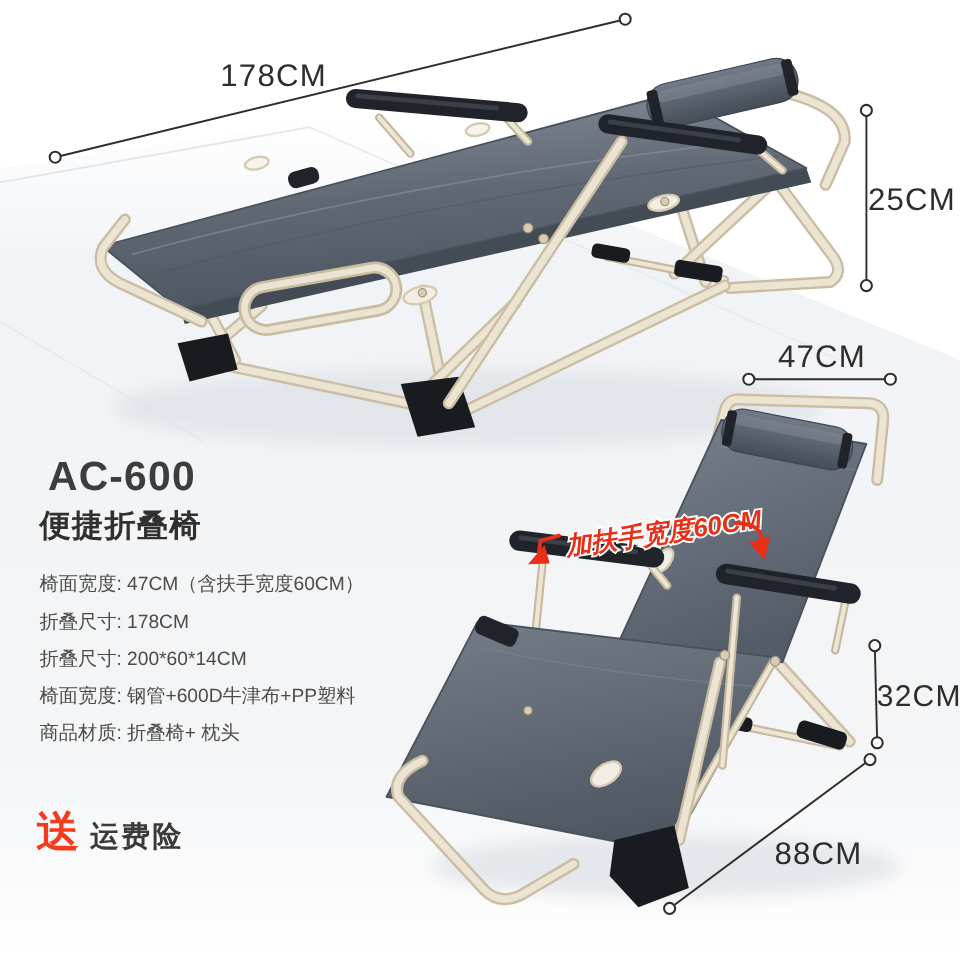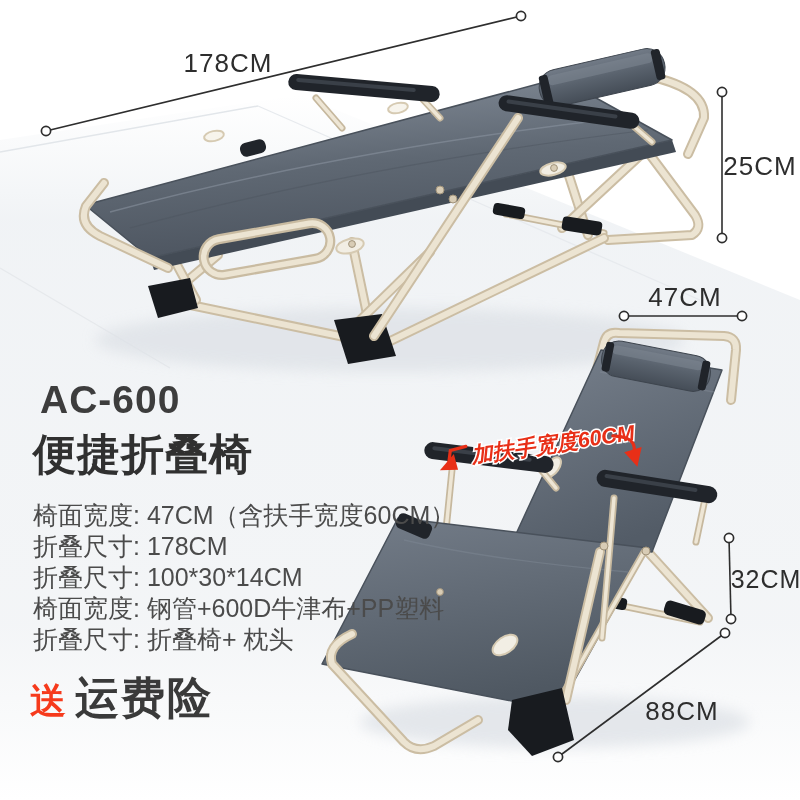--- a/index.html
+++ b/index.html
@@ -2,27 +2,27 @@
 <html><head>
 <meta charset="utf-8">
 <style>
   html,body{margin:0;padding:0;background:#fff;}
   #stage{
     position:relative;width:800px;height:800px;overflow:hidden;background:#ffffff;
     font-family:"Liberation Sans","DejaVu Sans",sans-serif;
   }
   #scene{position:absolute;left:0;top:0;}
   .info{position:absolute;left:33px;top:378px;width:380px;}
-  .model{font-size:39px;font-weight:700;color:#3d3d3d;letter-spacing:1px;margin-left:7px;}
-  .pname{font-size:43px;font-weight:700;color:#303030;margin-top:4px;letter-spacing:1px;}
+  .model{font-size:34px;font-weight:700;color:#3d3d3d;letter-spacing:1px;margin-left:7px;}
+  .pname{font-size:26px;font-weight:700;color:#303030;margin-top:4px;letter-spacing:1px;}
   .specs{margin-top:16px;}
-  .spec-line{font-size:25px;color:#4b4b4b;line-height:31px;white-space:nowrap;}
+  .spec-line{font-size:16px;color:#4b4b4b;line-height:31px;white-space:nowrap;}
   .promo{position:absolute;left:30px;top:669px;display:flex;align-items:baseline;}
   .promo-badge{font-size:36px;font-weight:700;color:#f63a1c;}
-  .promo-text{font-size:44px;font-weight:700;color:#3a3a3a;margin-left:9px;letter-spacing:2px;}
+  .promo-text{font-size:24px;font-weight:700;color:#3a3a3a;margin-left:9px;letter-spacing:2px;}
   
   .dim{stroke:#2e2e2e;stroke-width:1.6;fill:none;}
   .dimc{fill:#ffffff;stroke:#2e2e2e;stroke-width:1.7;}
   .dimt{fill:#2d2d2d;font-size:26px;letter-spacing:1px;}
   .tubeO{stroke:#cbbda3;stroke-width:10;fill:none;stroke-linecap:round;stroke-linejoin:round;}
   .tubeI{stroke:#ece4d2;stroke-width:6;fill:none;stroke-linecap:round;stroke-linejoin:round;}
   .tubeOs{stroke:#c6b89e;stroke-width:7;fill:none;stroke-linecap:round;stroke-linejoin:round;}
   .tubeIs{stroke:#eee6d5;stroke-width:3.5;fill:none;stroke-linecap:round;stroke-linejoin:round;}
   .pad{fill:#20242a;}
   .padhi{fill:#3a4048;}
@@ -282,23 +282,23 @@
     </g>
   </g>
 </svg>
 
   <div class="info">
     <div class="model">AC-600</div>
     <div class="pname">便捷折叠椅</div>
     <div class="specs">
       <div class="spec-line">椅面宽度: 47CM（含扶手宽度60CM）</div>
       <div class="spec-line">折叠尺寸: 178CM</div>
-      <div class="spec-line">折叠尺寸: 100*30*14CM</div>
+      <div class="spec-line">折叠尺寸: 200*60*14CM</div>
       <div class="spec-line">椅面宽度: 钢管+600D牛津布+PP塑料</div>
-      <div class="spec-line">折叠尺寸: 折叠椅+ 枕头</div>
+      <div class="spec-line">商品材质: 折叠椅+ 枕头</div>
     </div>
   </div>
 
   <div class="promo">
     <span class="promo-badge">送</span>
     <span class="promo-text">运费险</span>
   </div>
 
 </div>
 

